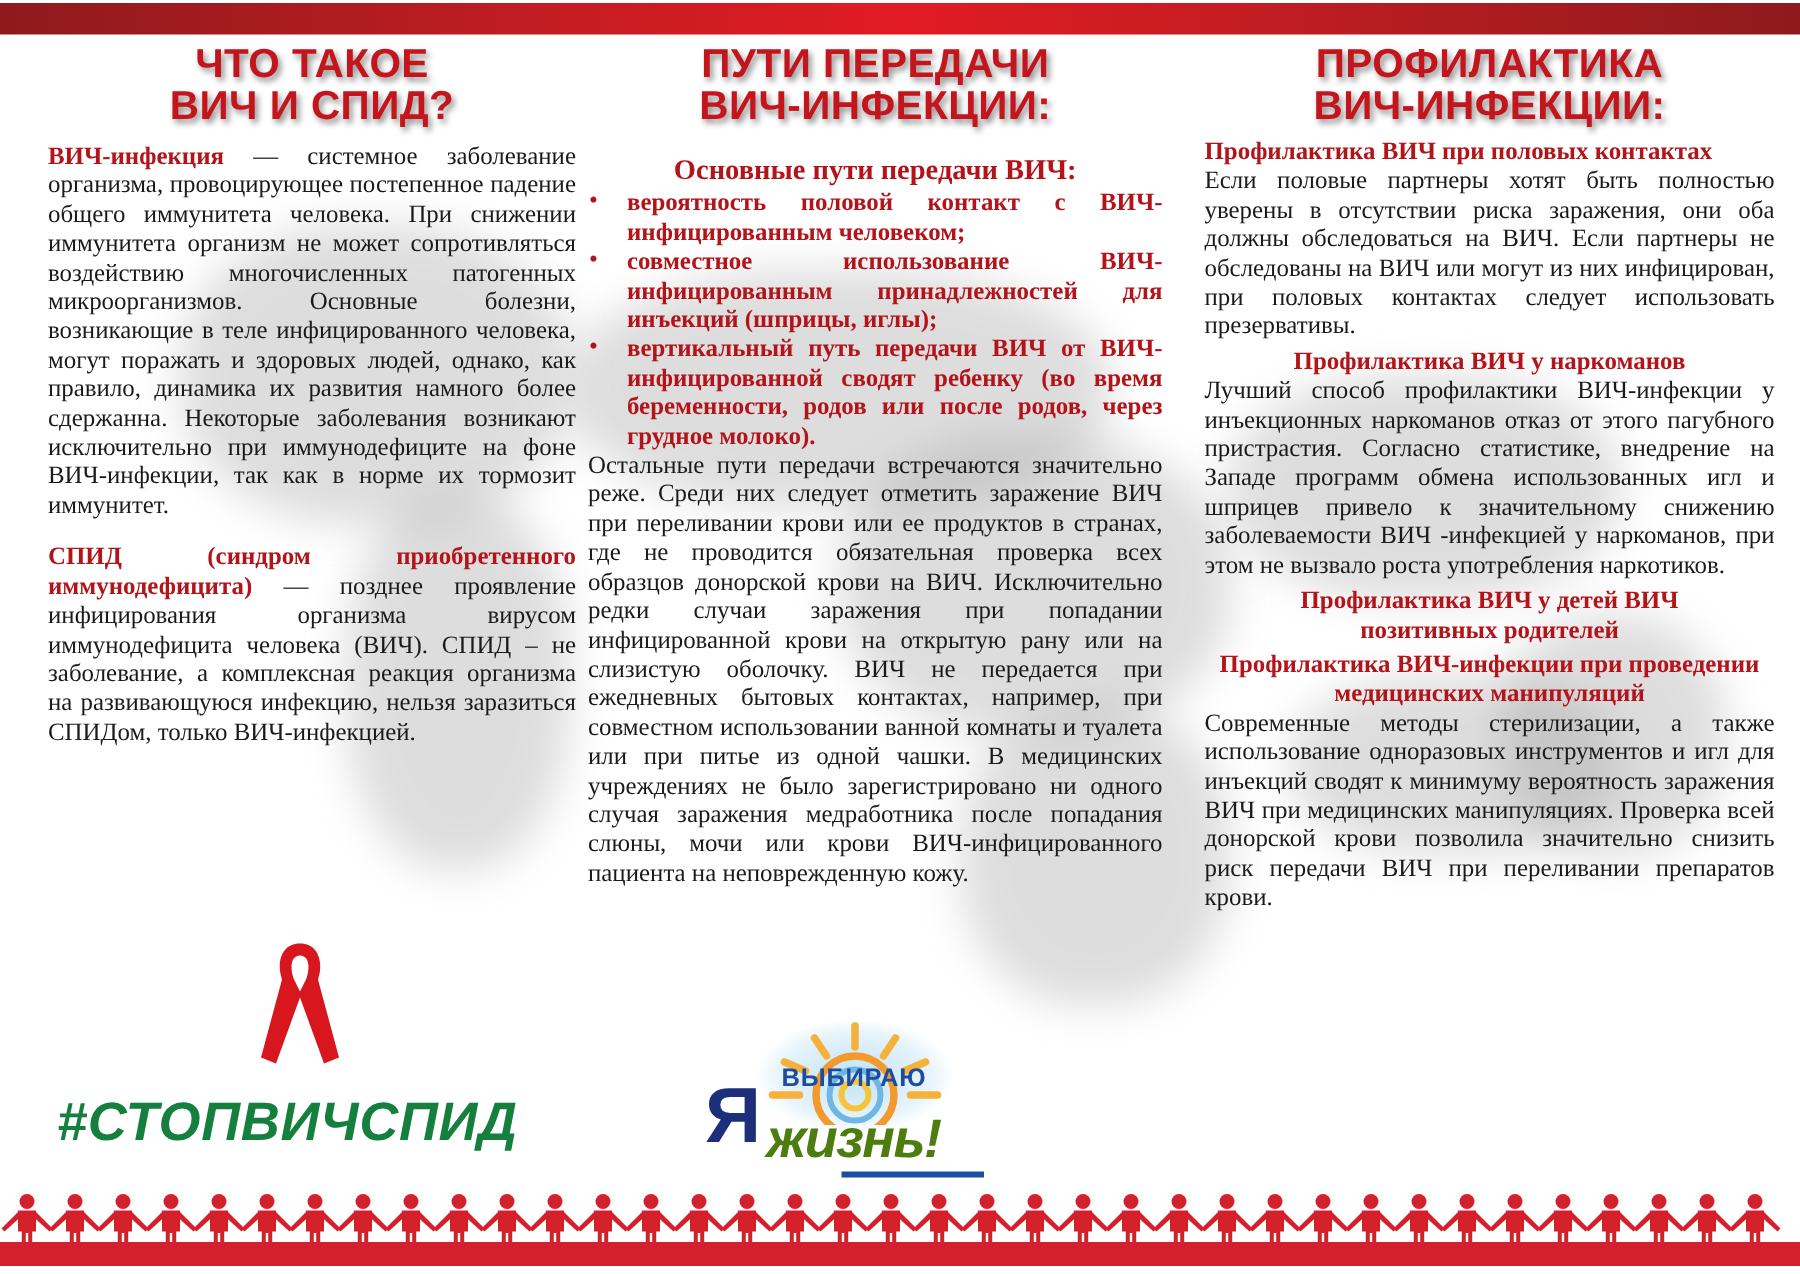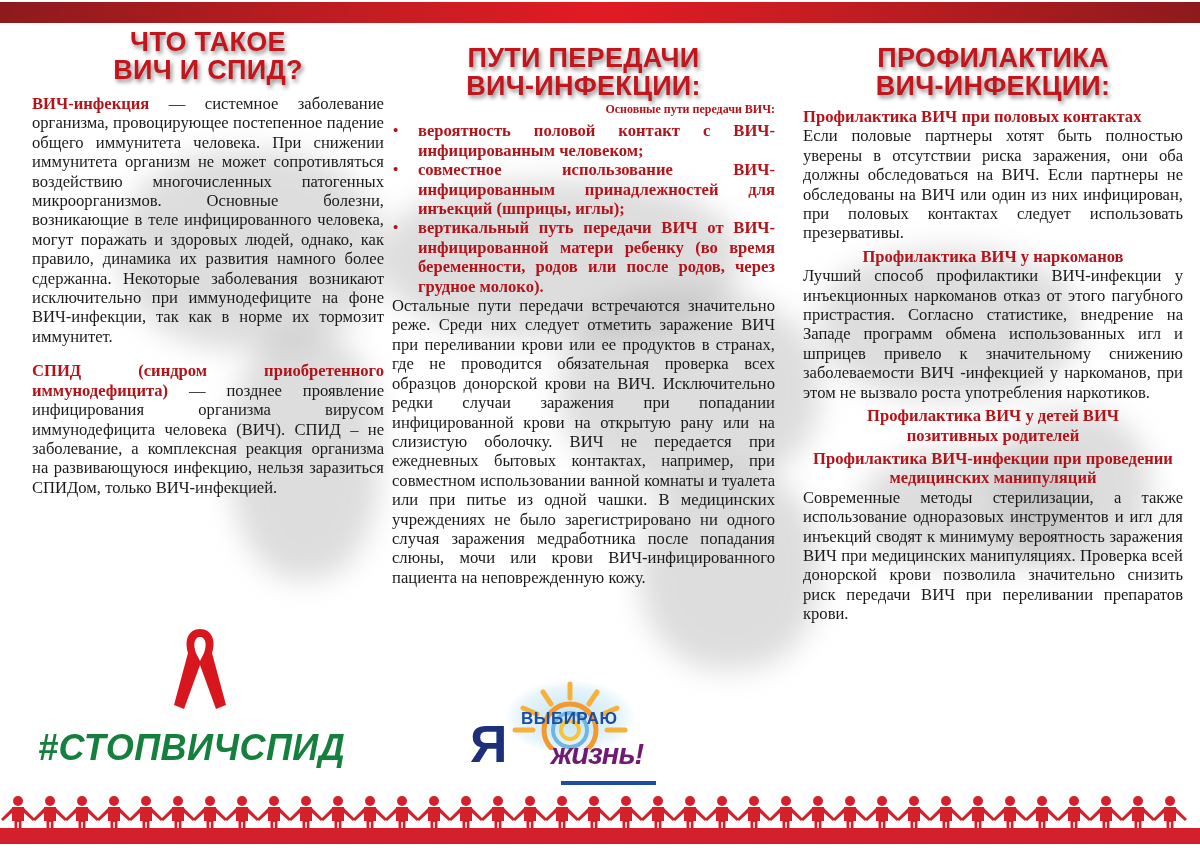--- a/index.html
+++ b/index.html
@@ -19,32 +19,31 @@
   .col1 { left: 32px; width: 352px; }
   .col2 { left: 392px; width: 383px; }
   .col3 { left: 803px; width: 380px; }
 
   .headline {
     font-family: "Liberation Sans", "DejaVu Sans", sans-serif;
     font-weight: 900; color: #c4151c; text-align: center;
     font-size: 27px; line-height: 28px; letter-spacing: 0.3px;
     text-shadow: 2px 3px 4px rgba(0,0,0,0.45);
     white-space: pre-line;
-    margin-top: 16px;
   }
 
   .p { font-size: 16.6px; line-height: 19.4px; text-align: justify; text-align-last: left; }
   .red-b { color: #b3141a; font-weight: bold; }
   .sub-h { color: #b3141a; font-weight: bold; font-size: 16.6px; line-height: 19.4px; text-align: center; }
 
   .col1 .headline { margin-top: 0; }
   .col1 .p1 { margin-top: 10px; }
   .col1 .p2 { margin-top: 15px; }
 
-  .col2 .sub-h.main { margin-top: 0; font-size: 12px; text-align: right; }
+  .col2 .sub-h.main { margin-top: 20px; font-size: 19px; }
   ul.routes { list-style: none; margin-top: 2px; }
   ul.routes li {
     position: relative; padding-left: 26px; color: #b3141a; font-weight: bold;
     font-size: 16.6px; line-height: 19.4px; text-align: justify; text-align-last: left;
   }
   ul.routes li::before {
     content: "•"; position: absolute; left: 1px; top: 0; color: #b3141a; font-size: 15px;
   }
 
   .col3 .sub-h.first { margin-top: 7px; text-align: left; }
@@ -59,22 +58,22 @@
 
   
   .logo { position: absolute; left: 465px; top: 680px; width: 200px; height: 110px; }
   .logo .sky { position: absolute; left: 40px; top: 0px; width: 130px; height: 75px;
     background: radial-gradient(ellipse at center, #bfe3f5 0%, #e7f4fb 55%, rgba(255,255,255,0) 72%); }
   .logo .ya { position: absolute; left: 5px; top: 38px; font-family: "Liberation Sans", sans-serif;
     font-weight: 900; font-size: 52px; color: #1d2f7a; line-height: 52px; }
   .logo .vybirayu { position: absolute; left: 56px; top: 29px; font-family: "Liberation Sans", sans-serif;
     font-weight: bold; font-size: 17px; color: #1d4ca0; letter-spacing: 0.5px; }
   .logo .zhizn { position: absolute; left: 46px; top: 58px; font-family: "Liberation Sans", sans-serif;
-    font-weight: 900; font-style: italic; font-size: 29px; color: #701a75; letter-spacing: -1px;
-    text-shadow: 1px 1px 0 #fff; margin-left: 40px; }
+    font-weight: 900; font-style: italic; font-size: 36px; color: #4d7c0f; letter-spacing: -1px;
+    text-shadow: 1px 1px 0 #fff; }
   .logo .underline { position: absolute; left: 96px; top: 101px; width: 95px; height: 4px; background: #1d4ca0; }
 
   
   .people { position: absolute; left: 0; top: 795px; width: 1200px; height: 40px; }
   .footer-bar { position: absolute; left: 0; top: 828px; width: 1200px; height: 16px; background: #d4202a; }
 </style>
 </head>
 <body>
 
 <div class="top-bar"></div>
@@ -102,21 +101,21 @@
 </svg>
 <div class="hashtag">#СТОПВИЧСПИД</div>
 
 <section class="col col2">
   <h1 class="headline">ПУТИ ПЕРЕДАЧИ
 ВИЧ-ИНФЕКЦИИ:</h1>
   <div class="sub-h main">Основные пути передачи ВИЧ:</div>
   <ul class="routes">
     <li>вероятность половой контакт с ВИЧ-инфицированным человеком;</li>
     <li>совместное использование ВИЧ-инфицированным принадлежностей для инъекций (шприцы, иглы);</li>
-    <li>вертикальный путь передачи ВИЧ от ВИЧ-инфицированной матери ребенку (во время беременности, родов или после родов, через грудное молоко).</li>
+    <li>вертикальный путь передачи ВИЧ от ВИЧ-инфицированной сводят ребенку (во время беременности, родов или после родов, через грудное молоко).</li>
   </ul>
   <p class="p">Остальные пути передачи встречаются значительно реже. Среди них следует отметить заражение ВИЧ при переливании крови или ее продуктов в странах, где не проводится обязательная проверка всех образцов донорской крови на ВИЧ. Исключительно редки случаи заражения при попадании инфицированной крови на открытую рану или на слизистую оболочку. ВИЧ не передается при ежедневных бытовых контактах, например, при совместном использовании ванной комнаты и туалета или при питье из одной чашки. В медицинских учреждениях не было зарегистрировано ни одного случая заражения медработника после попадания слюны, мочи или крови ВИЧ-инфицированного пациента на неповрежденную кожу.</p>
 </section>
 
 <div class="logo">
   <div class="sky"></div>
   <svg style="position:absolute;left:40px;top:0;width:130px;height:70px" viewBox="0 0 130 70">
     <g stroke="#f6b13a" stroke-width="5" stroke-linecap="round">
       <line x1="65" y1="4" x2="65" y2="18"></line>
       <line x1="38" y1="12" x2="46" y2="24"></line>
@@ -133,21 +132,21 @@
   <div class="ya">Я</div>
   <div class="vybirayu">ВЫБИРАЮ</div>
   <div class="zhizn">жизнь!</div>
   <div class="underline"></div>
 </div>
 
 <section class="col col3">
   <h1 class="headline">ПРОФИЛАКТИКА
 ВИЧ-ИНФЕКЦИИ:</h1>
   <div class="sub-h first">Профилактика ВИЧ при половых контактах</div>
-  <p class="p">Если половые партнеры хотят быть полностью уверены в отсутствии риска заражения, они оба должны обследоваться на ВИЧ. Если партнеры не обследованы на ВИЧ или один из них инфицирован, при половых контактах следует использовать презервативы.</p>
+  <p class="p">Если половые партнеры хотят быть полностью уверены в отсутствии риска заражения, они оба должны обследоваться на ВИЧ. Если партнеры не обследованы на ВИЧ или могут из них инфицирован, при половых контактах следует использовать презервативы.</p>
   <div class="sub-h" style="margin-top:4px">Профилактика ВИЧ у наркоманов</div>
   <p class="p">Лучший способ профилактики ВИЧ-инфекции у инъекционных наркоманов отказ от этого пагубного пристрастия. Согласно статистике, внедрение на Западе программ обмена использованных игл и шприцев привело к значительному снижению заболеваемости ВИЧ -инфекцией у наркоманов, при этом не вызвало роста употребления наркотиков.</p>
   <div class="sub-h" style="margin-top:4px;padding:0 40px">Профилактика ВИЧ у детей ВИЧ позитивных родителей</div>
   <div class="sub-h" style="margin-top:4px;padding:0 10px">Профилактика ВИЧ-инфекции при проведении медицинских манипуляций</div>
   <p class="p">Современные методы стерилизации, а также использование одноразовых инструментов и игл для инъекций сводят к минимуму вероятность заражения ВИЧ при медицинских манипуляциях. Проверка всей донорской крови позволила значительно снизить риск передачи ВИЧ при переливании препаратов крови.</p>
 </section>
 
 <svg class="people" viewBox="0 0 1200 40" preserveAspectRatio="none">
   <defs>
     <g id="person">

